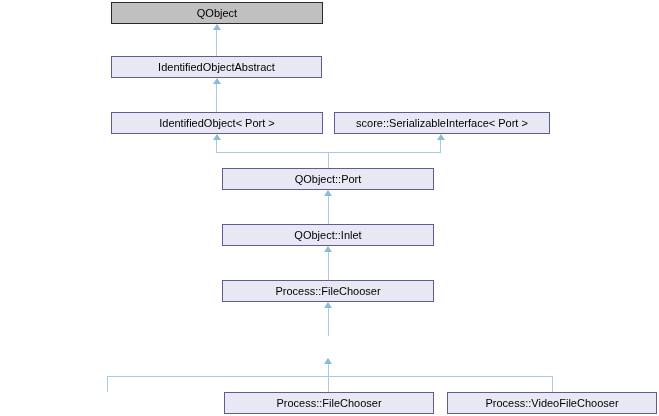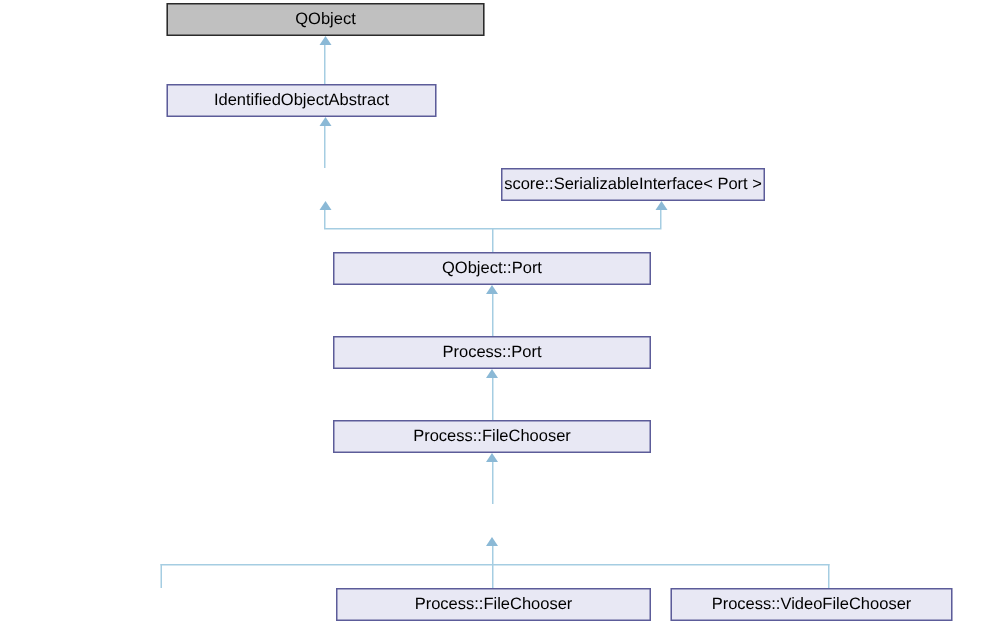--- a/index.html
+++ b/index.html
@@ -82,30 +82,31 @@
   <div class="vline" style="left:328px;top:308px;height:28px"></div>
 
   <div class="arrow-up" style="left:324px;top:358px"></div>
   <div class="vline" style="left:328px;top:364px;height:28px"></div>
   <div class="hline" style="left:107px;top:376px;width:446px"></div>
   <div class="vline" style="left:107px;top:376px;height:16px"></div>
   <div class="vline" style="left:552px;top:376px;height:16px"></div>
 
   <div class="node external" style="left:111px;top:2px;width:212px">QObject</div>
 
-  <div class="node" style="left:111px;top:56px;width:180px">IdentifiedObjectAbstract</div>
+  <div class="node" style="left:111px;top:56px;width:211px">IdentifiedObjectAbstract</div>
 
+  <div class="node" style="left:111px;top:112px;width:212px">IdentifiedObject&lt; Port &gt;</div>
 
-  <div class="node" style="left:334px;top:112px;width:176px">score::SerializableInterface&lt; Port &gt;</div>
+  <div class="node" style="left:334px;top:112px;width:216px">score::SerializableInterface&lt; Port &gt;</div>
 
   <div class="node" style="left:222px;top:168px;width:212px">QObject::Port</div>
 
-  <div class="node" style="left:222px;top:224px;width:212px">Process::Port</div>
+  <div class="node" style="left:222px;top:224px;width:212px">QObject::Inlet</div>
 
   <div class="node" style="left:222px;top:280px;width:212px">Process::FileChooser</div>
 
 
 
   <div class="node" style="left:224px;top:392px;width:210px">Process::FileChooser</div>
 
-  <div class="node" style="left:447px;top:392px;width:188px">Process::VideoFileChooser</div>
+  <div class="node" style="left:447px;top:392px;width:210px">Process::VideoFileChooser</div>
 
 </div>
 
 </body></html>

